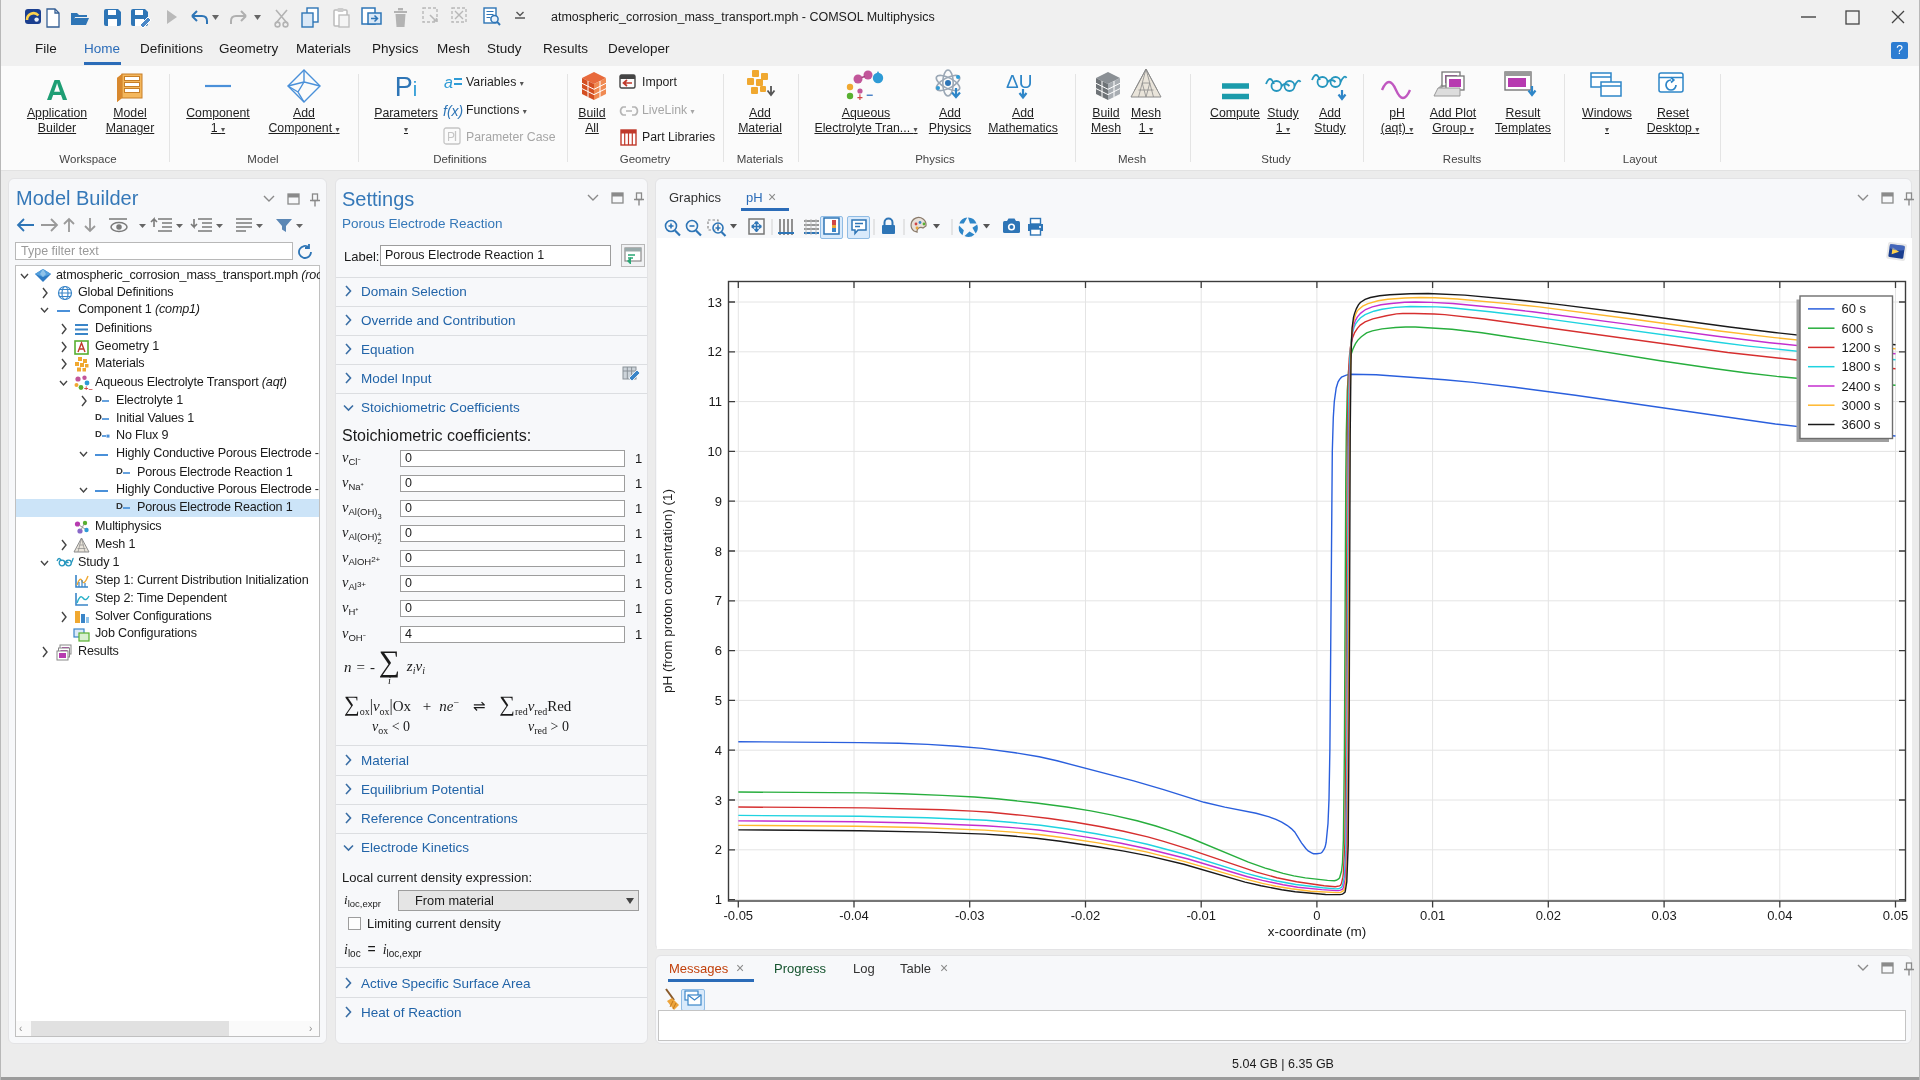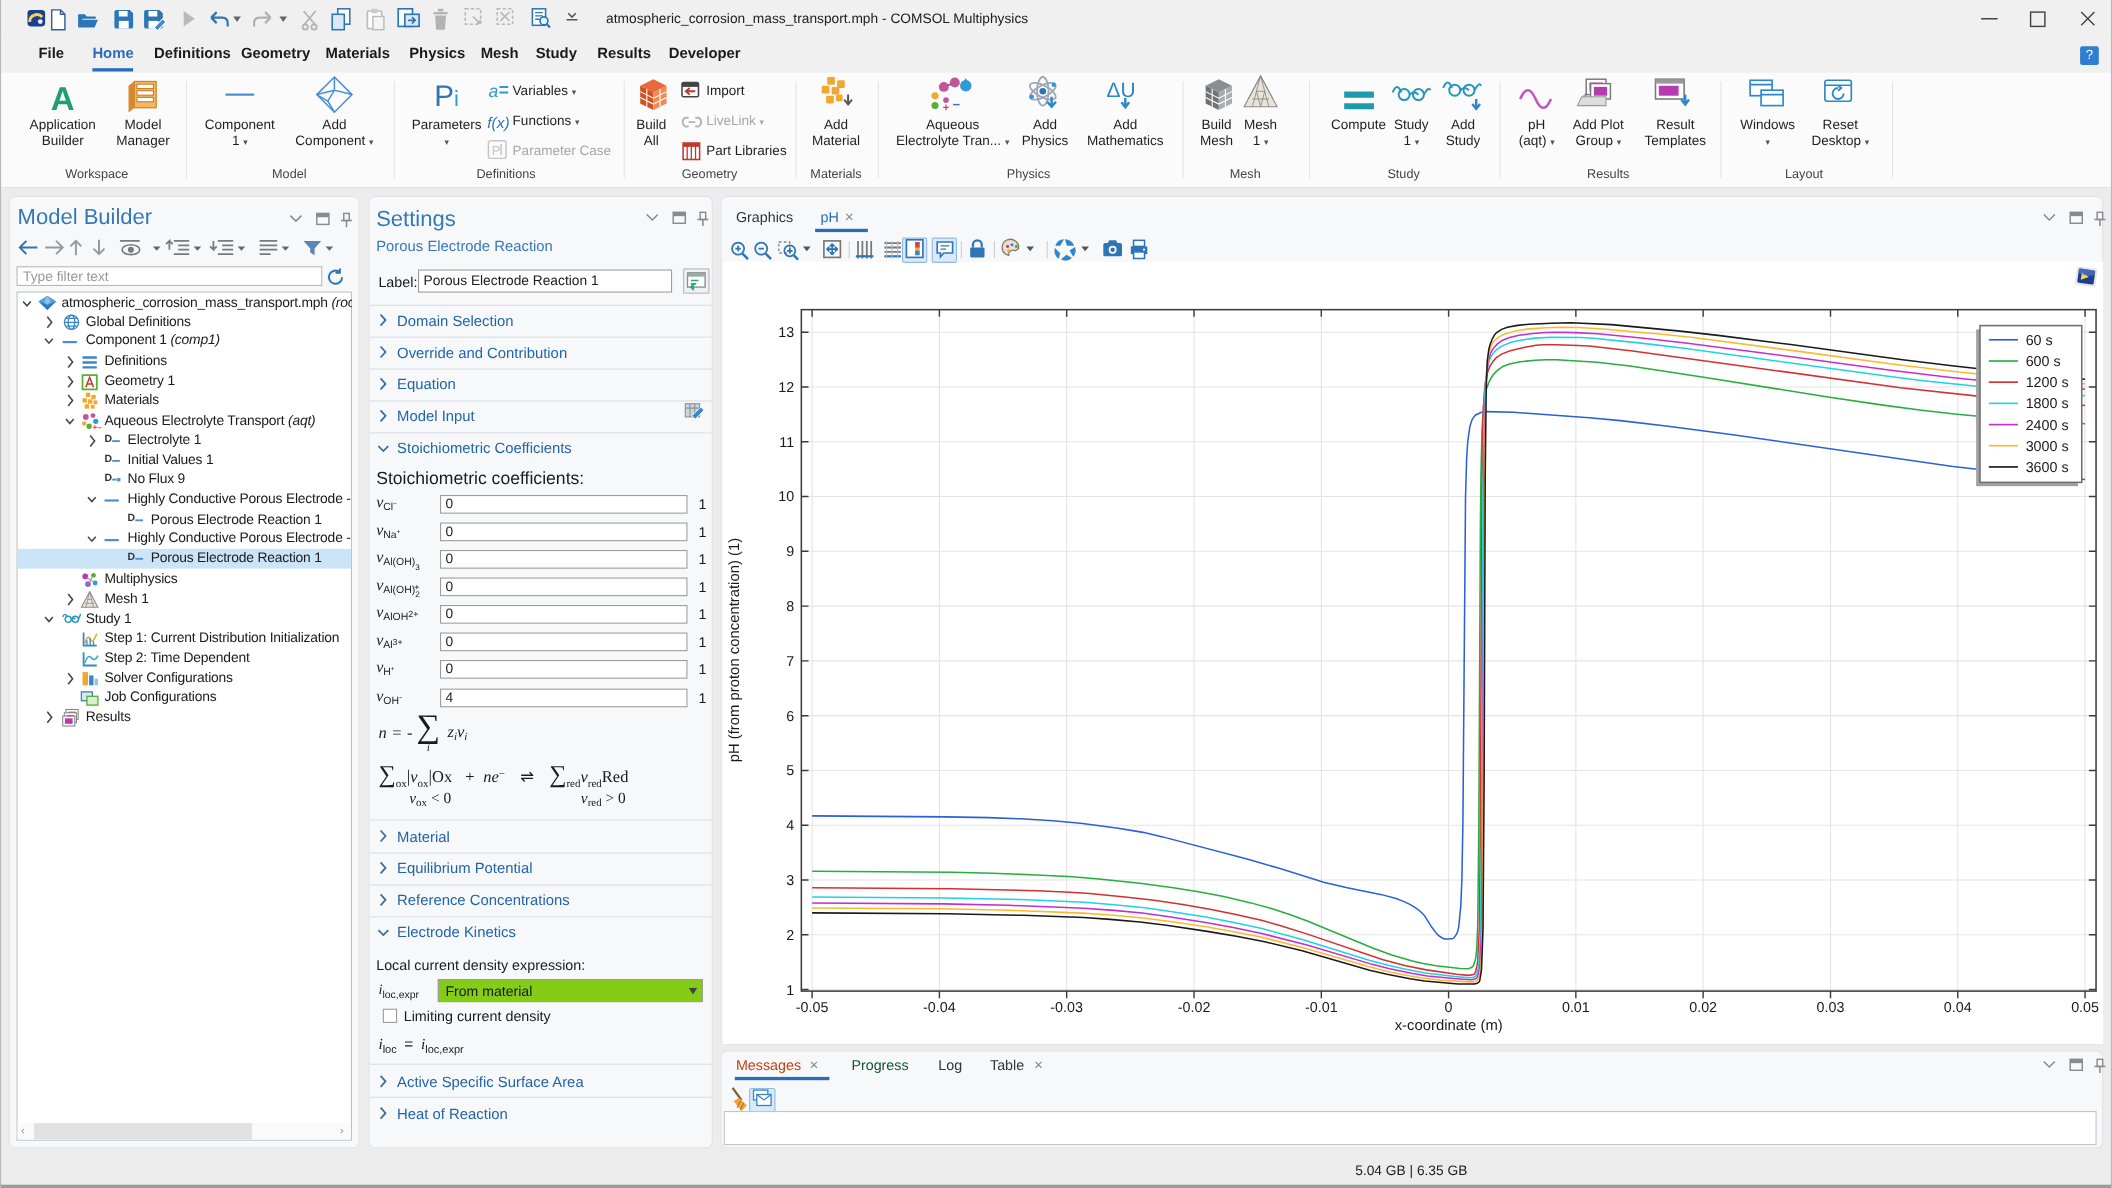--- a/index.html
+++ b/index.html
@@ -3,25 +3,25 @@
 <meta charset="utf-8">
 <style>
   * { margin:0; padding:0; box-sizing:border-box; }
   html,body { width:1920px; height:1080px; overflow:hidden; }
   body { font-family:"Liberation Sans", sans-serif; color:#1a1a1a; background:#ececec; position:relative; }
   .abs { position:absolute; }
   .ctr { transform:translateX(-50%); white-space:nowrap; }
   
   #titlebar { left:0; top:0; width:1920px; height:36px; background:#f0f0f0; }
   #tabrow { left:0; top:36px; width:1920px; height:30px; background:#f0f0f0; }
-  .menutab { position:absolute; top:41px; font-size:13.5px; color:#1a1a1a;font-weight:bold; }
+  .menutab { position:absolute; top:41px; font-size:13.5px; color:#1a1a1a; }
   #ribbon { left:0; top:66px; width:1920px; height:105px; background:#fbfbfb; border-bottom:1px solid #e2e2e2; }
   .rsep { position:absolute; top:8px; width:1px; height:88px; background:#e4e4e4; }
   .rlabel { position:absolute; top:153px; font-size:11.5px; color:#444; }
-  .rbtn { position:absolute; top:106px; font-size:12.3px; color:#1f1f1f; text-align:center; line-height:15px; }
+  .rbtn { position:absolute; top:106px; font-size:12.3px; color:#1f1f1f; text-align:center; line-height:15px;text-decoration:underline; }
   .rsmall { position:absolute; font-size:12.3px; color:#1f1f1f; white-space:nowrap; }
   .gray { color:#a6a6a6; }
   .car { color:#555; font-size:8px; }
   
   .card { position:absolute; background:#f7f8fa; border-radius:6px; }
   .ptitle { position:absolute; font-size:20px; color:#3578b8; }
   .psub { position:absolute; font-size:13.5px; color:#3578b8; }
   
   .sec { position:absolute; left:0; width:100%; border-top:1px solid #dcdee1; }
   .sechead { position:absolute; font-size:13.5px; color:#2264a8; }
@@ -611,21 +611,21 @@
   <div class="sec" style="top:566px"></div>
   <div class="sechead" style="left:25px;top:574px">Material</div>
   <div class="sec" style="top:596px"></div>
   <div class="sechead" style="left:25px;top:603px">Equilibrium Potential</div>
   <div class="sec" style="top:625px"></div>
   <div class="sechead" style="left:25px;top:632px">Reference Concentrations</div>
   <div class="sec" style="top:654px"></div>
   <div class="sechead" style="left:25px;top:661px">Electrode Kinetics</div>
 
   <div class="abs" style="left:6px;top:691px;font-size:13px">Local current density expression:</div>
-  <div class="abs" style="left:62px;top:711px;width:241px;height:21px;background:#84cc16;border:1px solid #9d9d9d;font-size:12.8px;line-height:19px;padding-left:6px">From material</div>
+  <div class="abs" style="left:62px;top:711px;width:241px;height:21px;background:#e5e5e5;border:1px solid #9d9d9d;font-size:12.8px;line-height:19px;padding-left:16px">From material</div>
   <svg class="abs" style="left:290px;top:719px" width="10" height="8">
       <path d="M0 0 h8 l-4 6 z" fill="#444"></path>
     </svg>
   <div class="abs" style="left:12px;top:738px;width:13px;height:13px;background:#fdfdfd;border:1px solid #9d9d9d"></div>
   <div class="abs" style="left:31px;top:737px;font-size:13px">Limiting current density</div>
 
   <div class="sec" style="top:788px"></div>
   <div class="sechead" style="left:25px;top:797px">Active Specific Surface Area</div>
   <div class="sec" style="top:818px"></div>
   <div class="sechead" style="left:25px;top:826px">Heat of Reaction</div>

